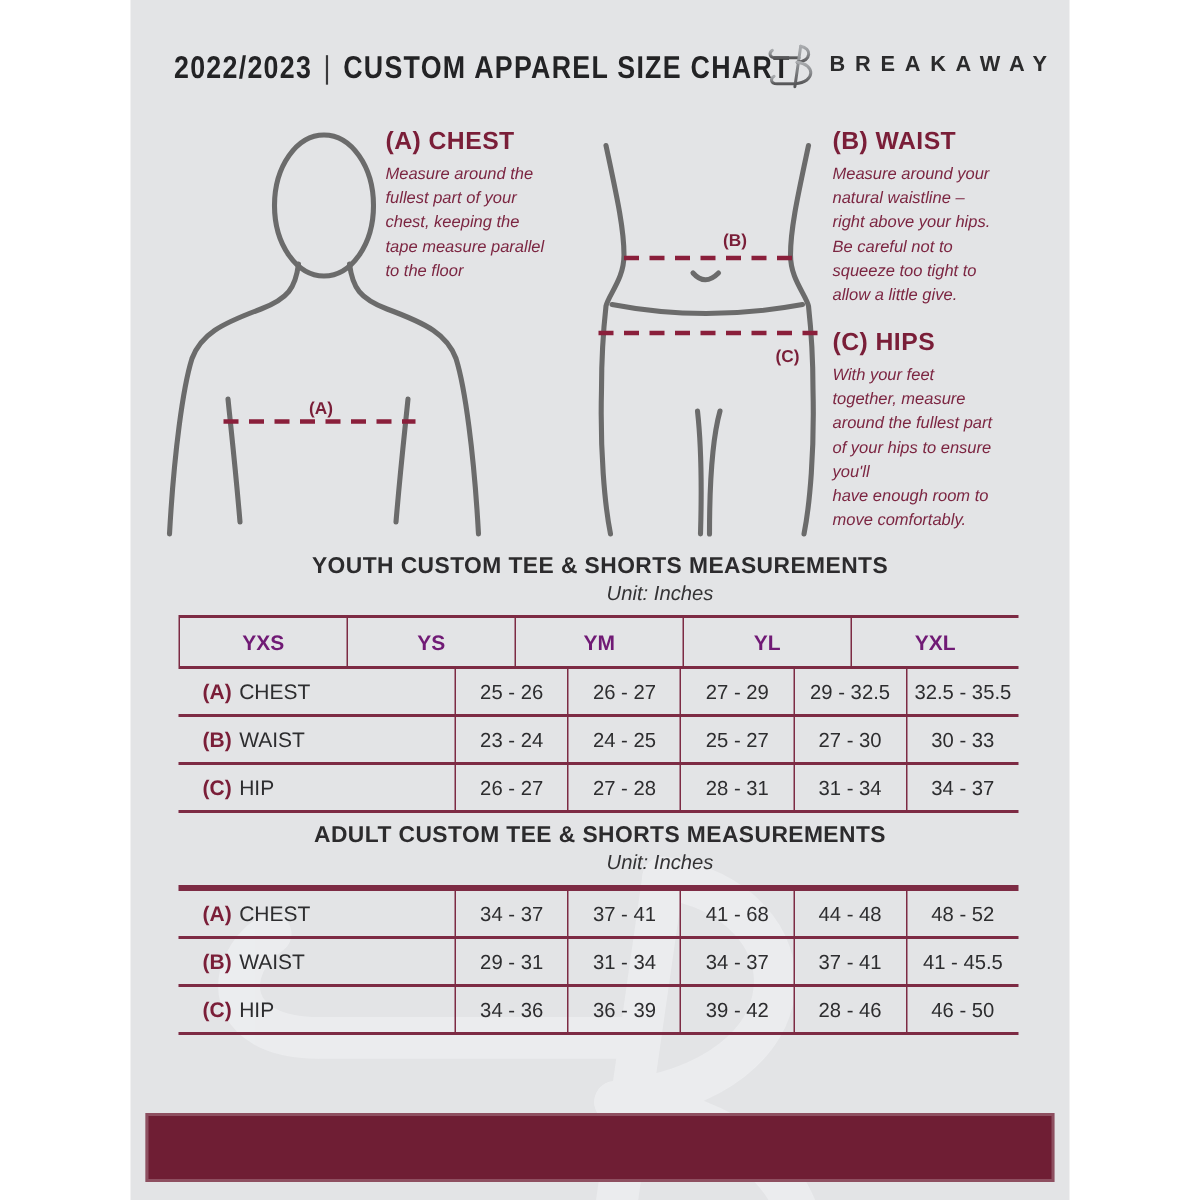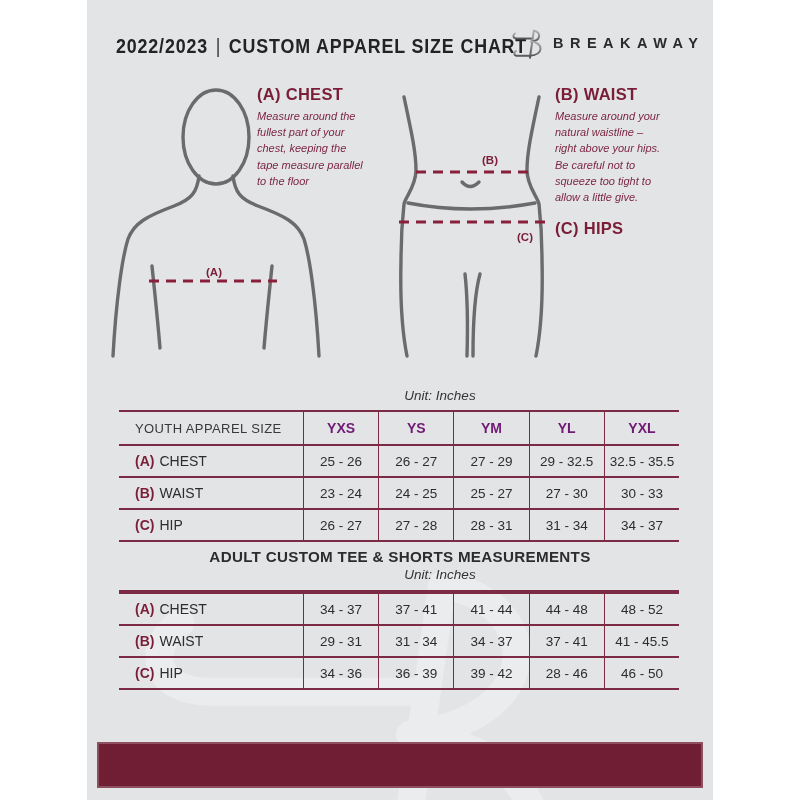--- a/index.html
+++ b/index.html
@@ -120,25 +120,32 @@
 tape measure parallel
 to the floor</div>
   <div class="sec-h waist-h">(B) WAIST</div>
   <div class="sec-p waist-p">Measure around your
 natural waistline –
 right above your hips.
 Be careful not to
 squeeze too tight to
 allow a little give.</div>
   <div class="sec-h hips-h">(C) HIPS</div>
-
+  <div class="sec-p hips-p">With your feet
+together, measure
+around the fullest part
+of your hips to ensure
+you'll
+have enough room to
+move comfortably.</div>
+
+  <div class="tbl-title youth-title">YOUTH CUSTOM TEE &amp; SHORTS MEASUREMENTS</div>
   <div class="tbl-unit youth-unit">Unit: Inches</div>
   <div class="size-table youth-table">
     <div class="t-row head">
-      <div class="cell c0">YOUTH APPAREL SIZE</div>
       <div class="cell">YXS</div>
       <div class="cell">YS</div>
       <div class="cell">YM</div>
       <div class="cell">YL</div>
       <div class="cell">YXL</div>
     </div>
     <div class="t-row">
       <div class="cell c0 rowlab">
           <b>(A)</b>
           <span>CHEST</span>
@@ -176,21 +183,21 @@
   <div class="tbl-title adult-title">ADULT CUSTOM TEE &amp; SHORTS MEASUREMENTS</div>
   <div class="tbl-unit adult-unit">Unit: Inches</div>
   <div class="size-table adult-table">
     <div class="t-row">
       <div class="cell c0 rowlab">
           <b>(A)</b>
           <span>CHEST</span>
         </div>
       <div class="cell">34 - 37</div>
       <div class="cell">37 - 41</div>
-      <div class="cell">41 - 44</div>
+      <div class="cell">41 - 68</div>
       <div class="cell">44 - 48</div>
       <div class="cell">48 - 52</div>
     </div>
     <div class="t-row">
       <div class="cell c0 rowlab">
           <b>(B)</b>
           <span>WAIST</span>
         </div>
       <div class="cell">29 - 31</div>
       <div class="cell">31 - 34</div>

